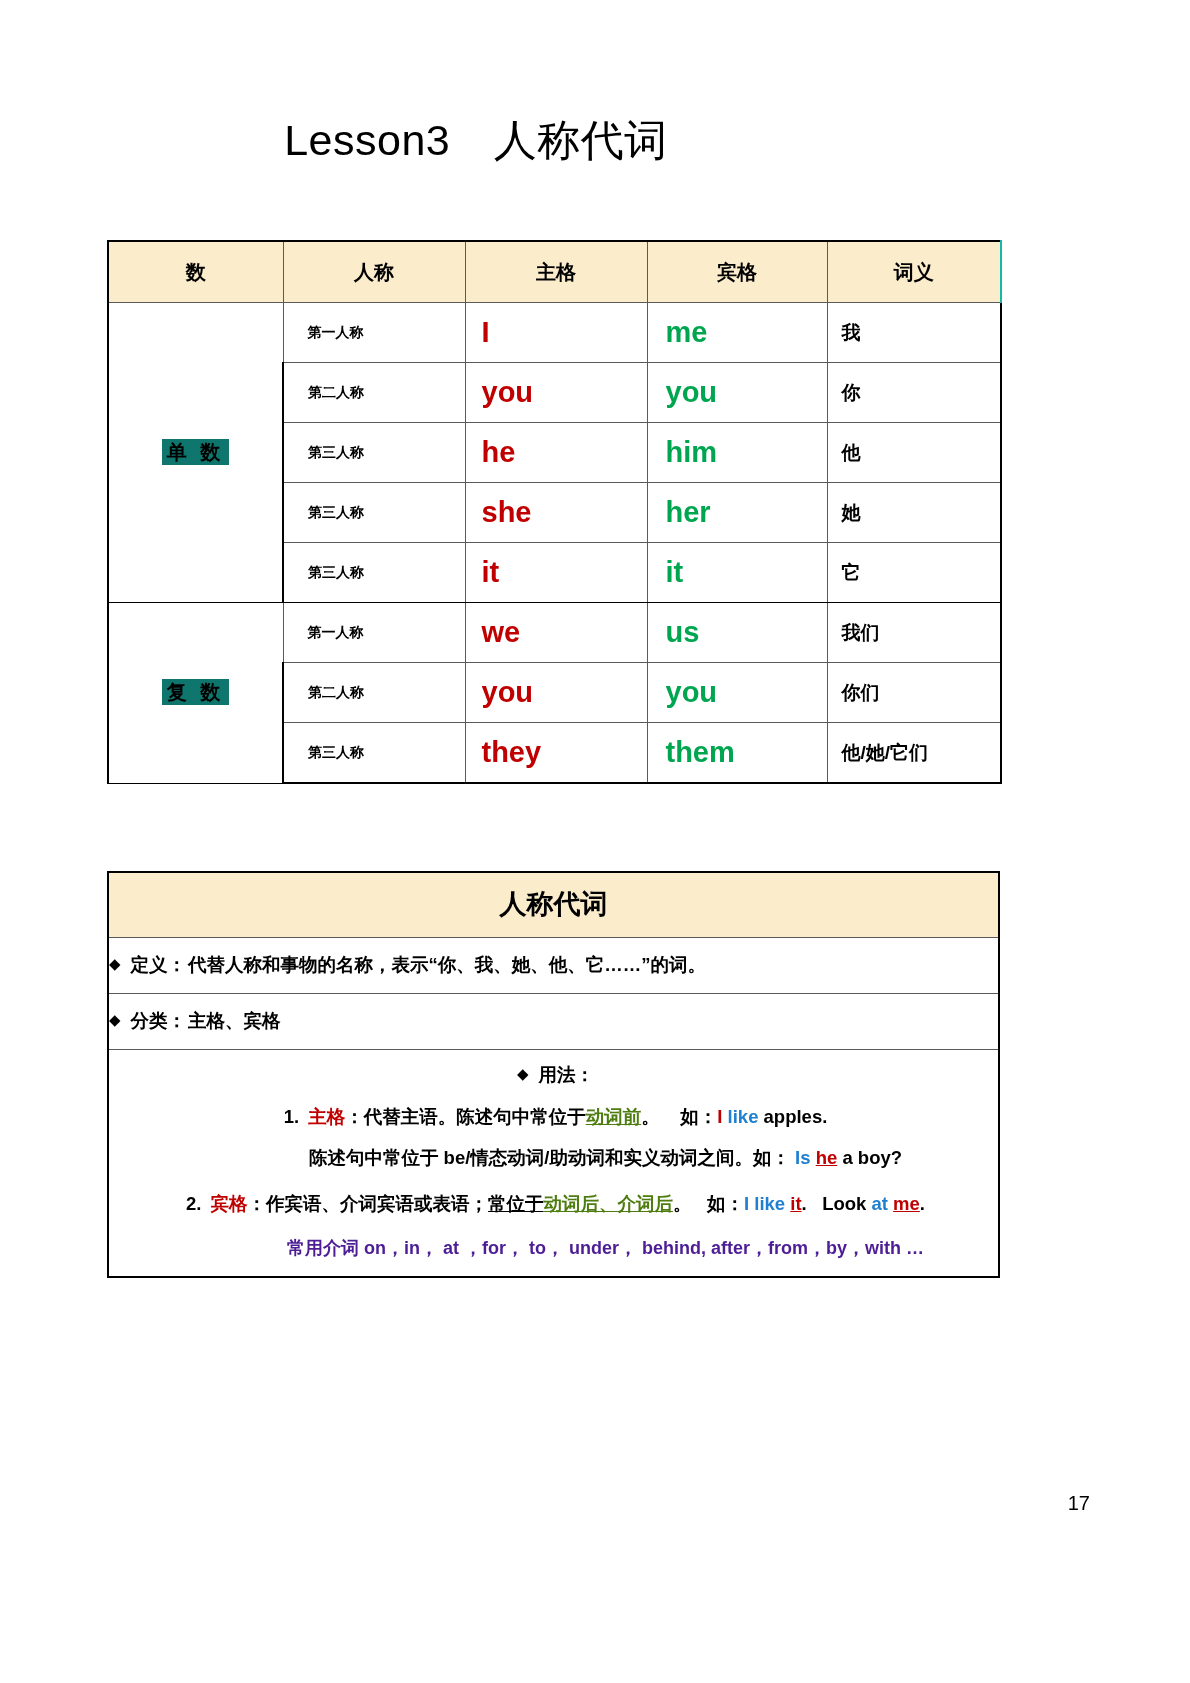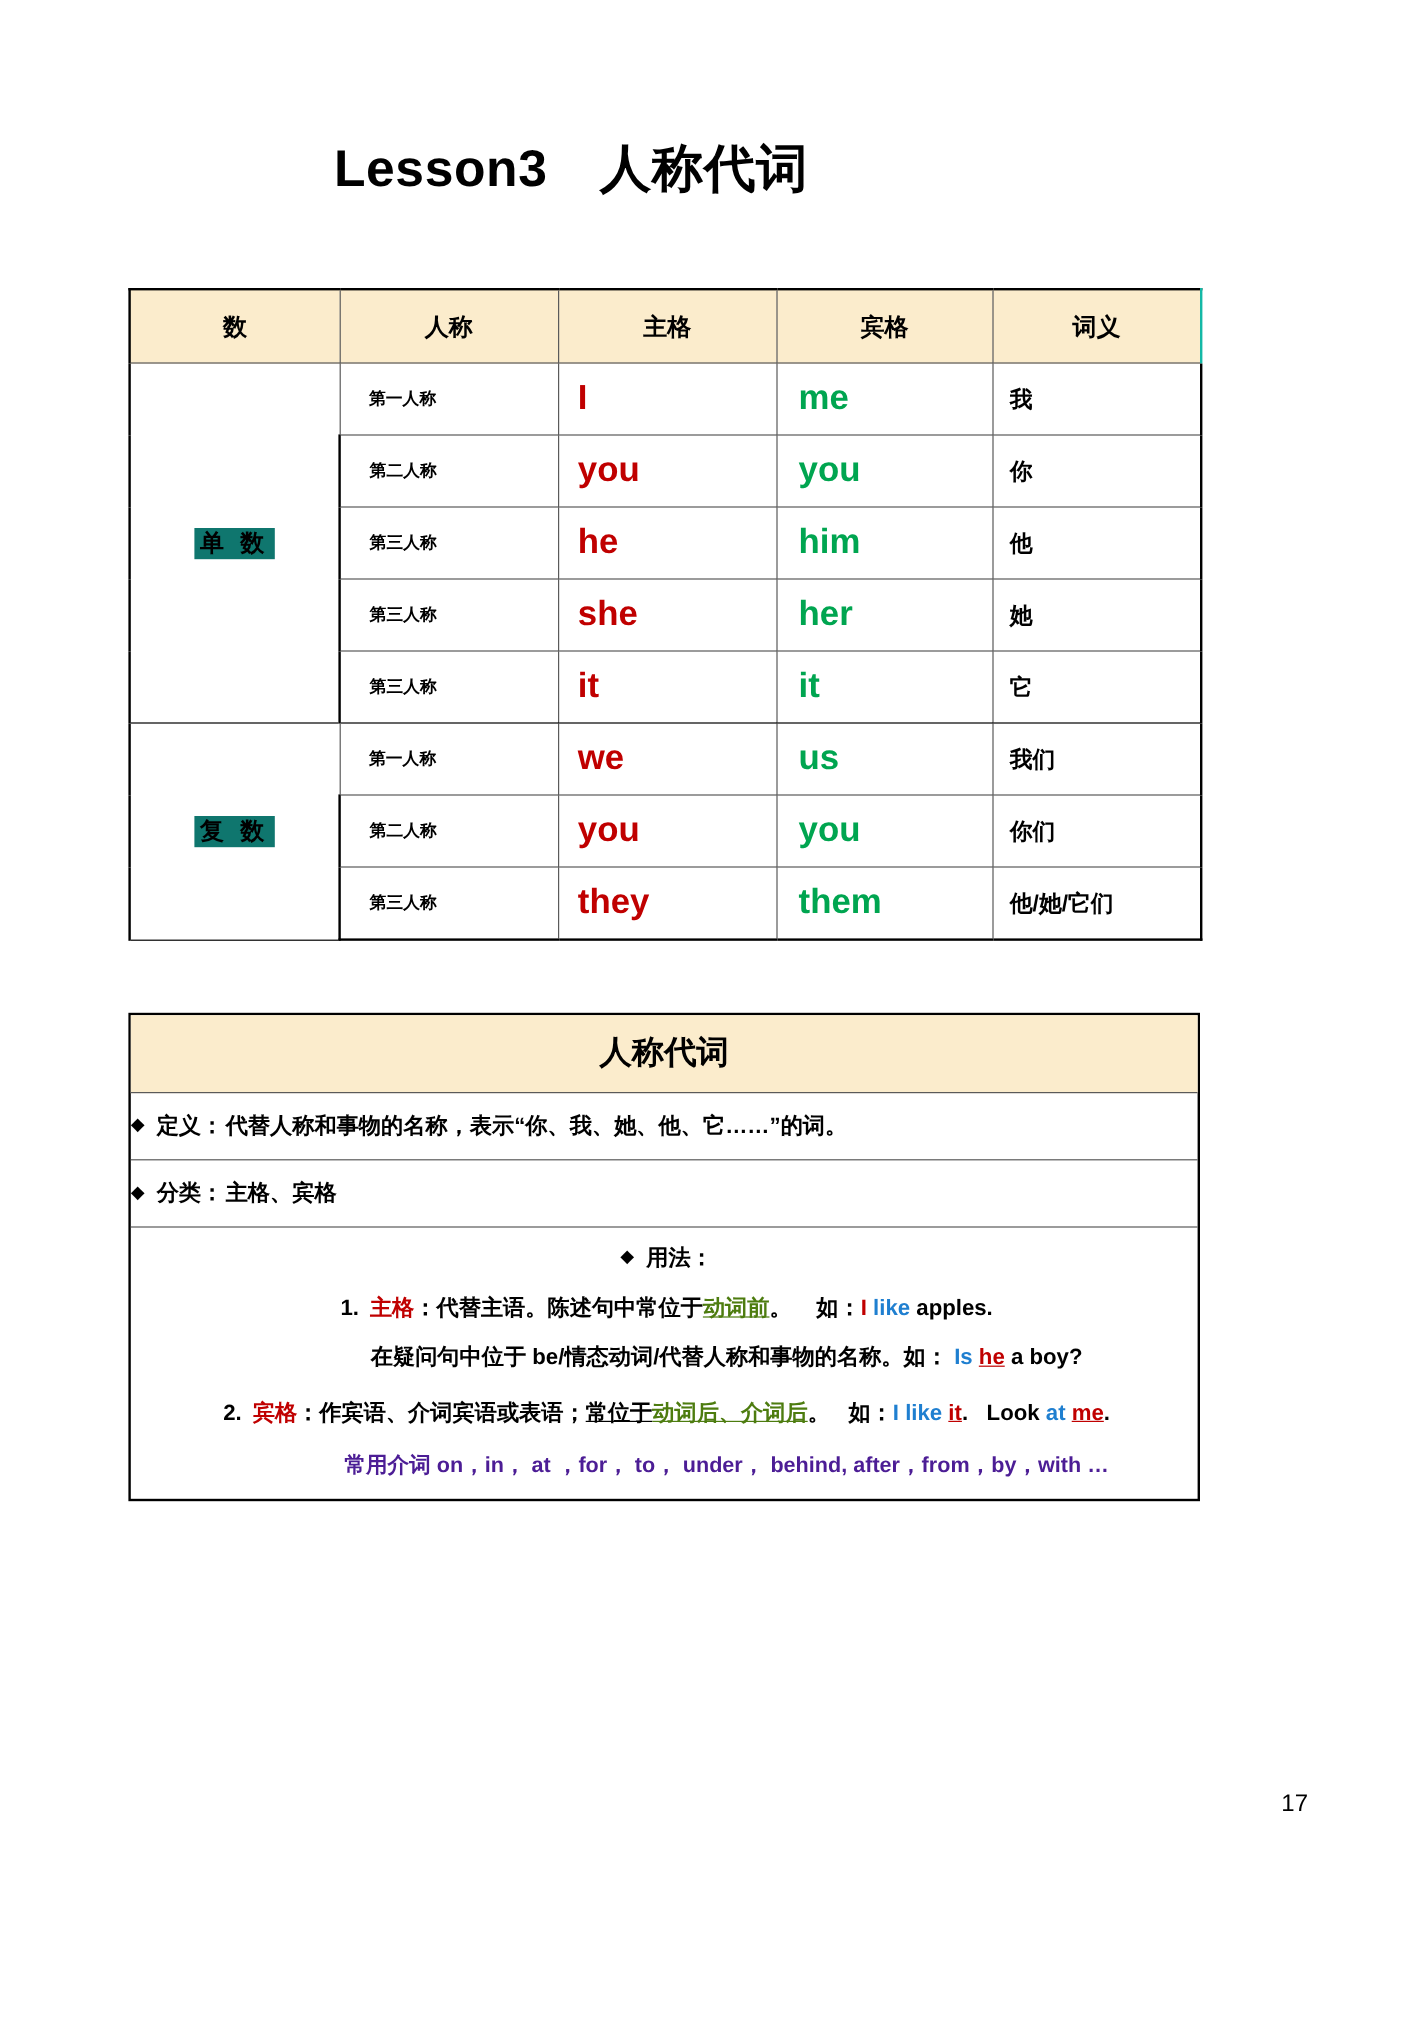--- a/index.html
+++ b/index.html
@@ -15,21 +15,21 @@
 
   .page { position: relative; width: 1190px; height: 1683px; }
 
   
   .title {
     position: absolute;
     left: 0; top: 112px;
     width: 952px;
     text-align: center;
     font-size: 43px;
-    font-weight: bold;
+    font-weight: normal;
     letter-spacing: 0.5px;
     color: #000;
   }
 
   
   .pron-table {
     position: absolute;
     left: 107px; top: 240px;
     width: 893px;
     border-collapse: collapse;
@@ -97,21 +97,21 @@
   .cell-mean {
     font-size: 19px;
     font-weight: bold;
     padding-left: 14px !important;
   }
   .sep-strong td { border-bottom: 1px solid #000 !important; }
 
   
   .expl {
     position: absolute;
-    left: 107px; top: 844px;
+    left: 107px; top: 871px;
     width: 893px;
     border: 2px solid #000;
     box-sizing: border-box;
     background: #fff;
   }
   .expl-head {
     background: #fbeccc;
     text-align: center;
     font-size: 27px;
     font-weight: bold;
@@ -253,21 +253,21 @@
 
       <div class="u-line">
         <span class="u-num">1.</span>
         <span class="red">主格</span><span>：</span><span>代替主语。陈述句中常位于</span><span class="blue-u">动词前</span><span>。</span>
         &nbsp;&nbsp;&nbsp;<span>如：</span><span class="red">I</span>
         <span class="blue">like</span>
         <span>apples.</span>
       </div>
 
       <div class="u-line u-indent">
-        <span>在疑问句中位于 be/情态动词/代替人称和事物的名称。如：</span>
+        <span>陈述句中常位于 be/情态动词/助动词和实义动词之间。如：</span>
         <span class="blue">Is</span>
         <span class="red-u">he</span>
         <span>a boy?</span>
       </div>
 
       <div class="u-line" style="margin-top:18px;">
         <span class="u-num">2.</span>
         <span class="red">宾格</span><span>：</span><span>作宾语、介词宾语或表语；</span><span class="blk-u">常位于</span><span class="blue-u">动词后、介词后</span><span>。</span>
         &nbsp;&nbsp;<span>如：</span><span class="blue">I</span>
         <span class="blue">like</span>

